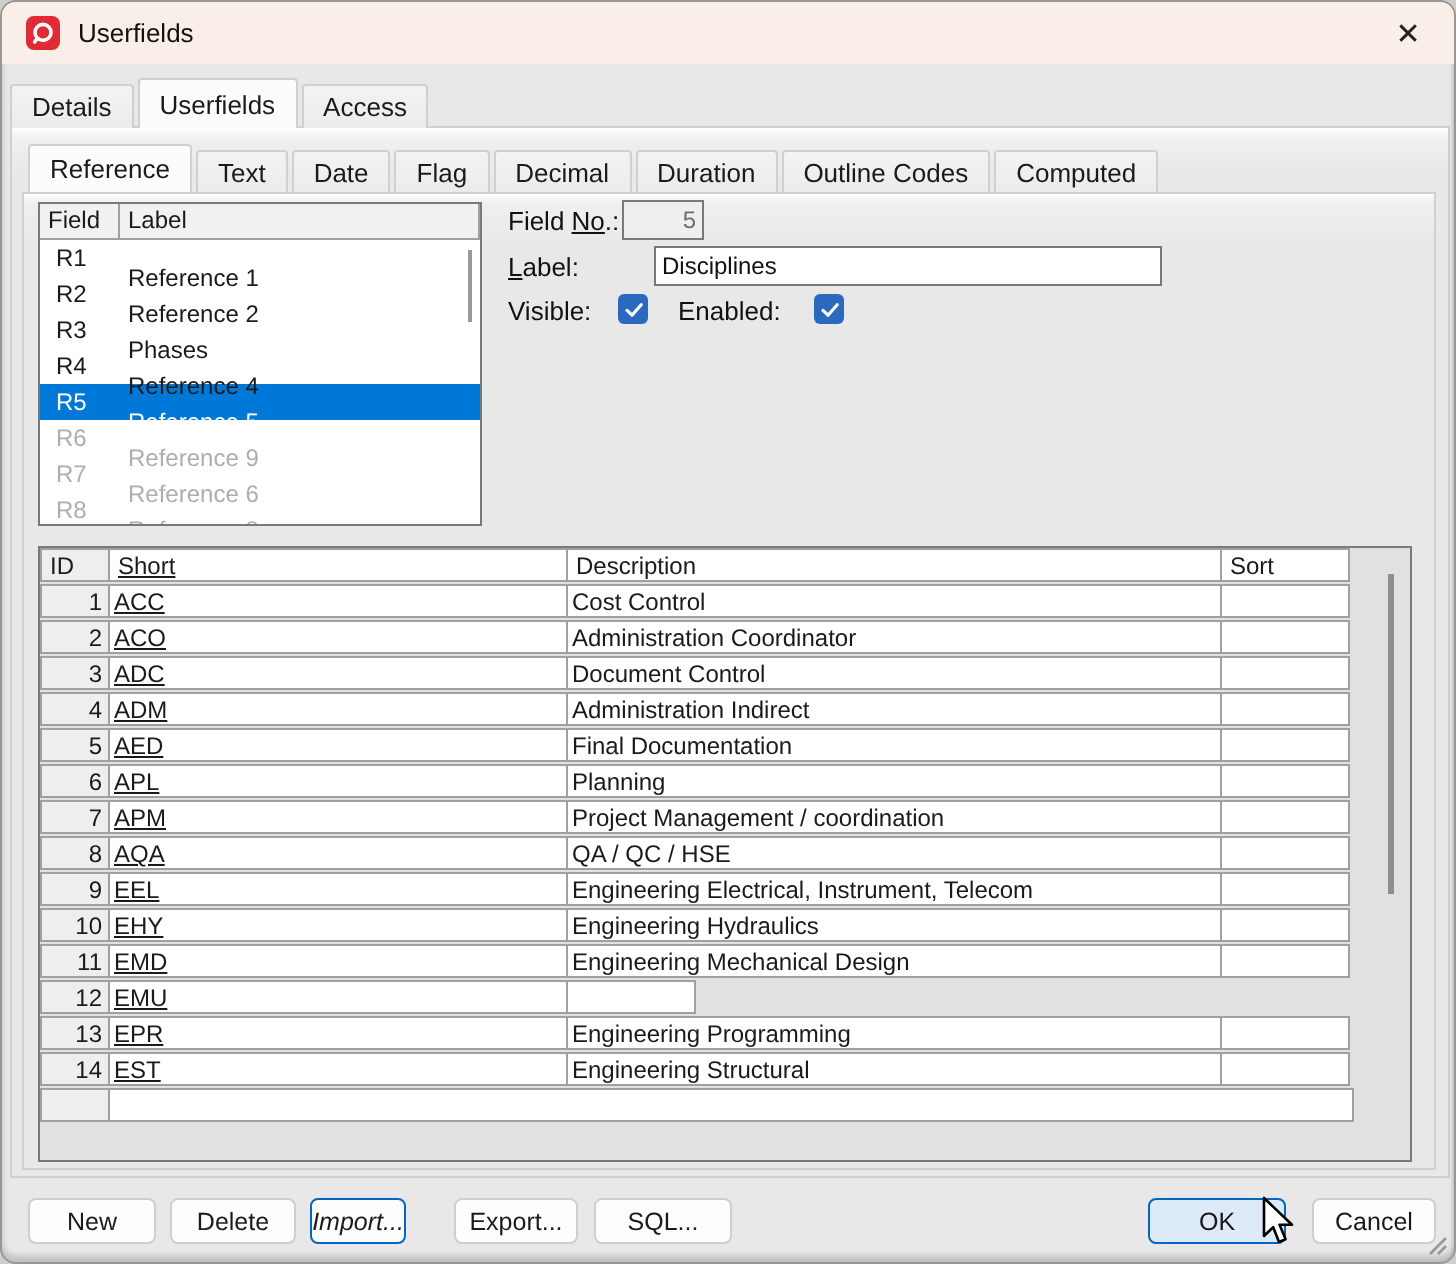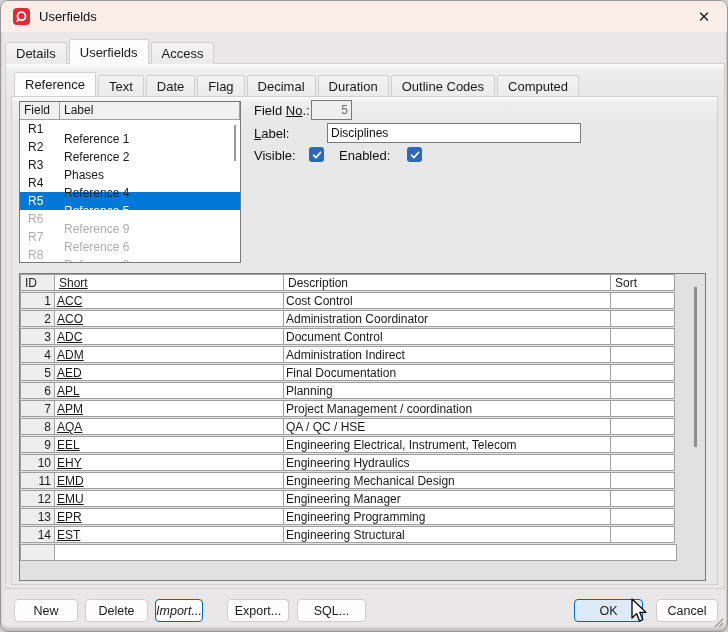--- a/index.html
+++ b/index.html
@@ -225,21 +225,20 @@
         </div>
         <div class="grow">
           <div class="gcell id">11</div>
           <div class="gcell short">EMD</div>
           <div class="gcell desc">Engineering Mechanical Design</div>
           <div class="gcell sort"></div>
         </div>
         <div class="grow">
           <div class="gcell id">12</div>
           <div class="gcell short">EMU</div>
-          <div class="gcell desc">Engineering Manager</div>
           <div class="gcell sort"></div>
         </div>
         <div class="grow">
           <div class="gcell id">13</div>
           <div class="gcell short">EPR</div>
           <div class="gcell desc">Engineering Programming</div>
           <div class="gcell sort"></div>
         </div>
         <div class="grow">
           <div class="gcell id">14</div>

